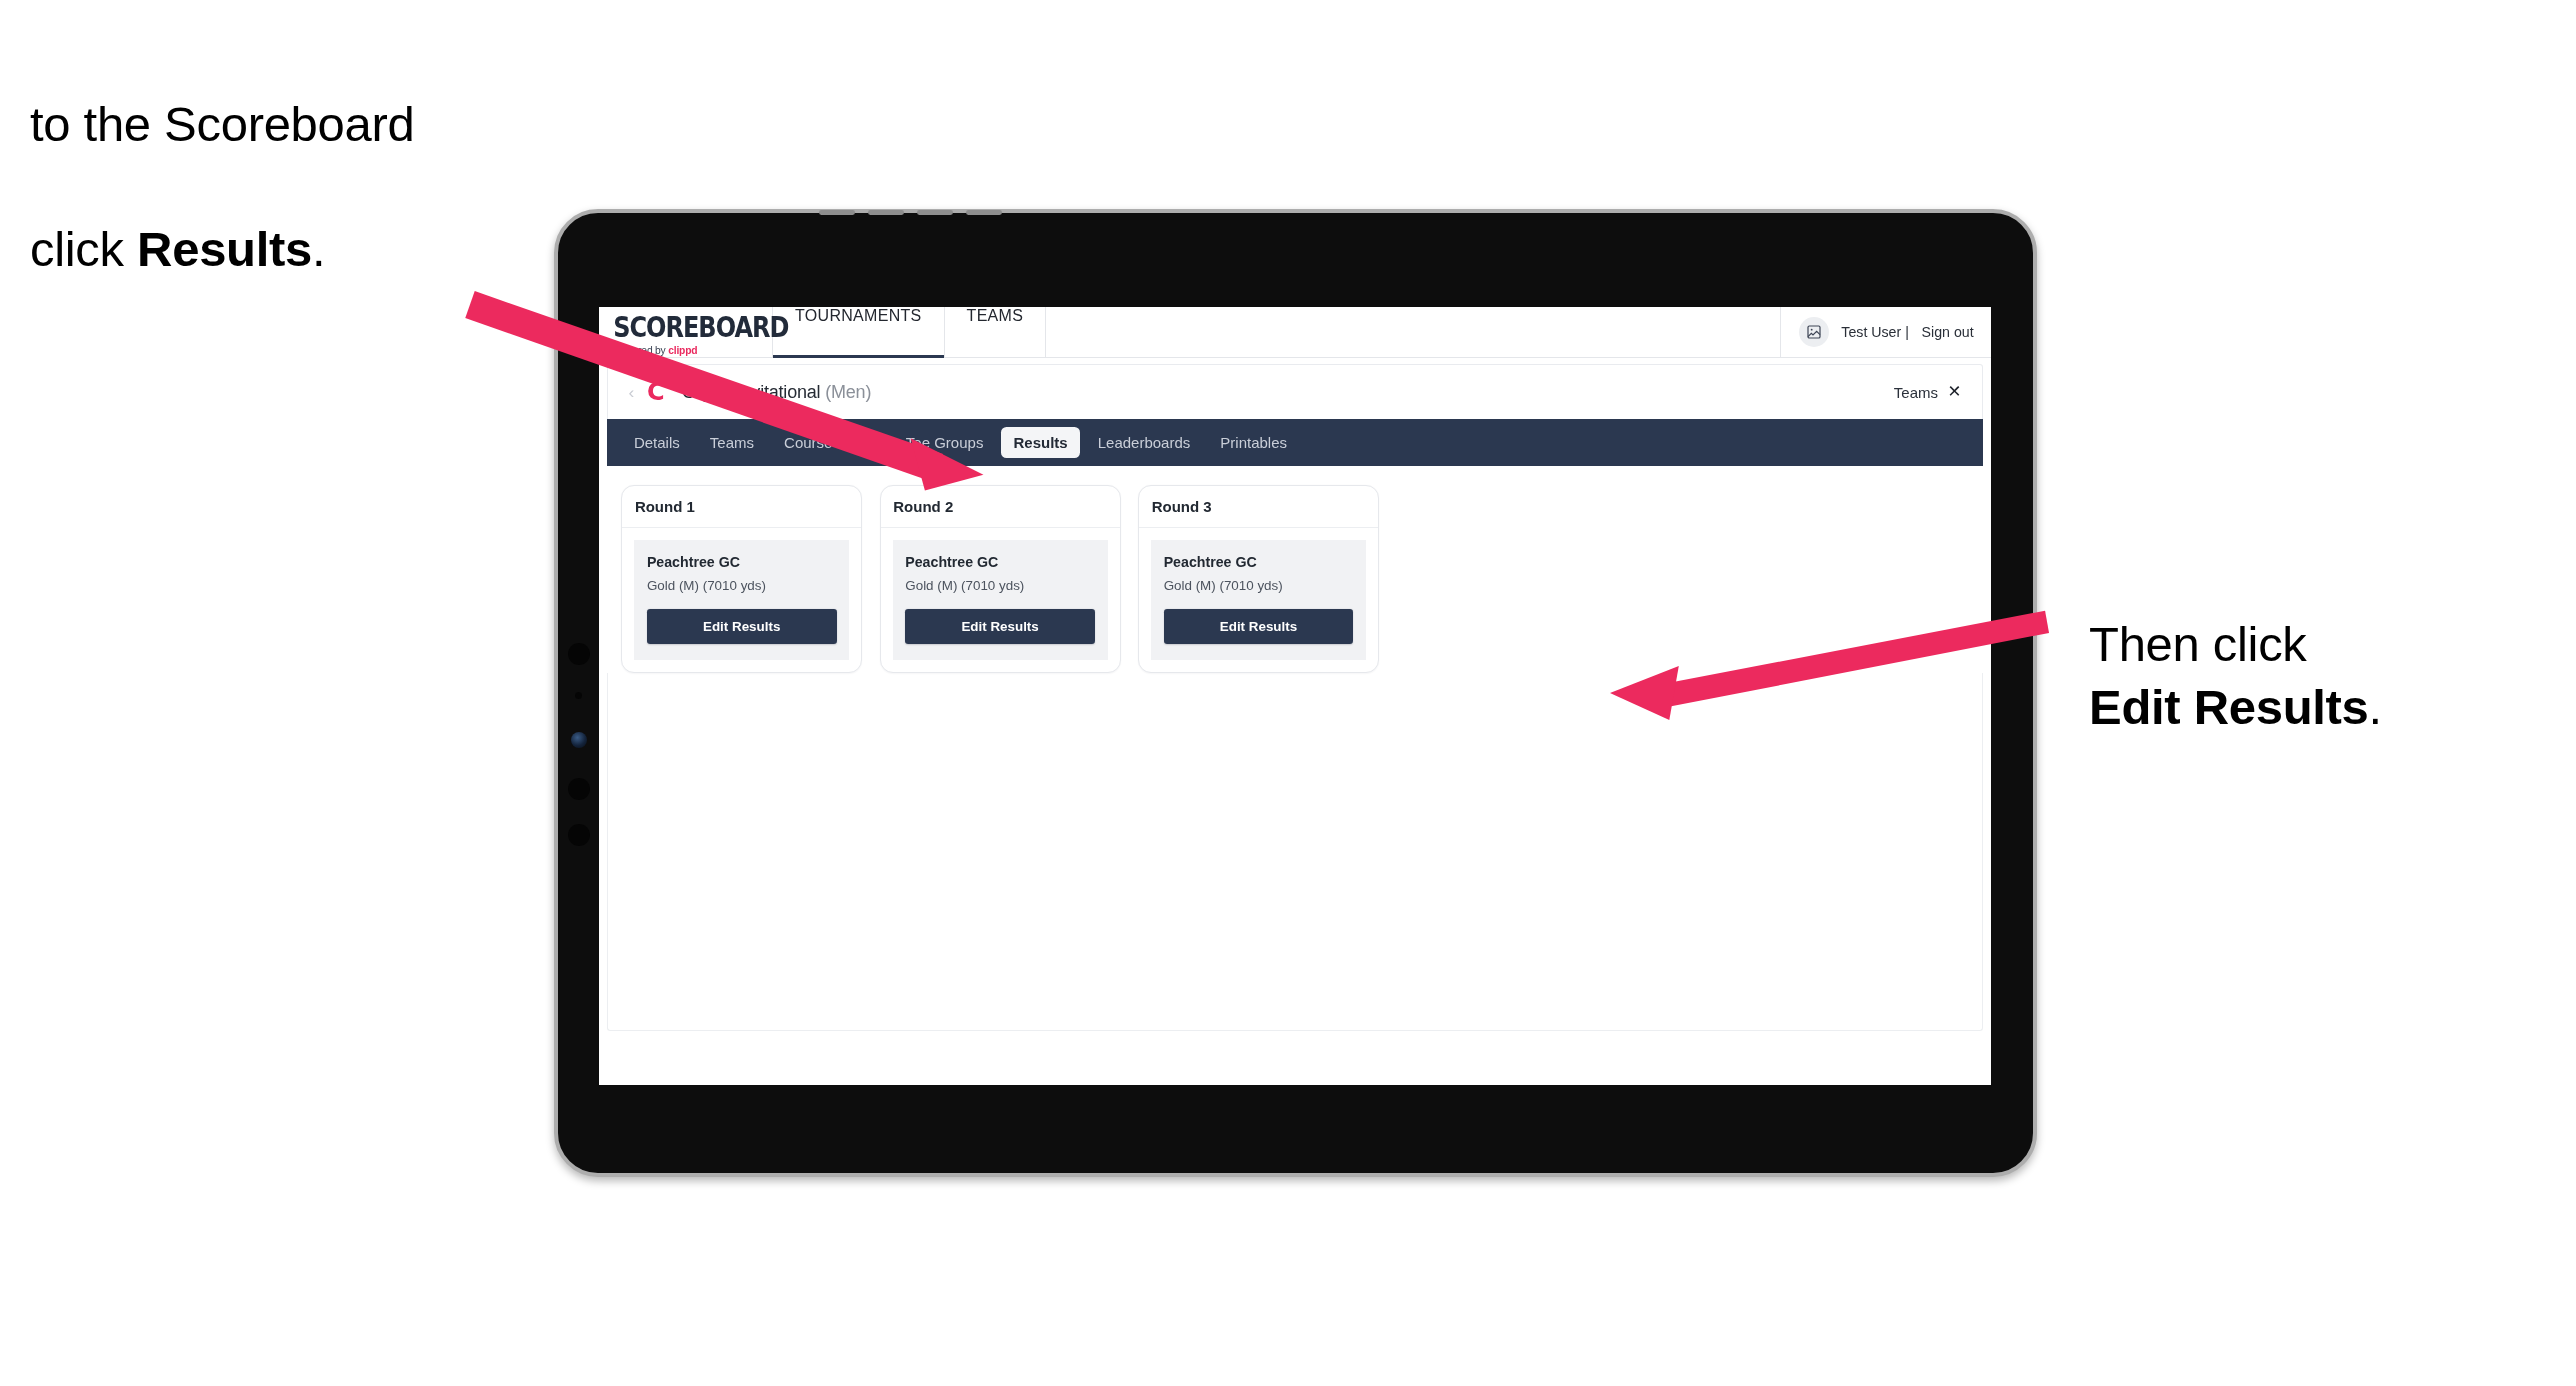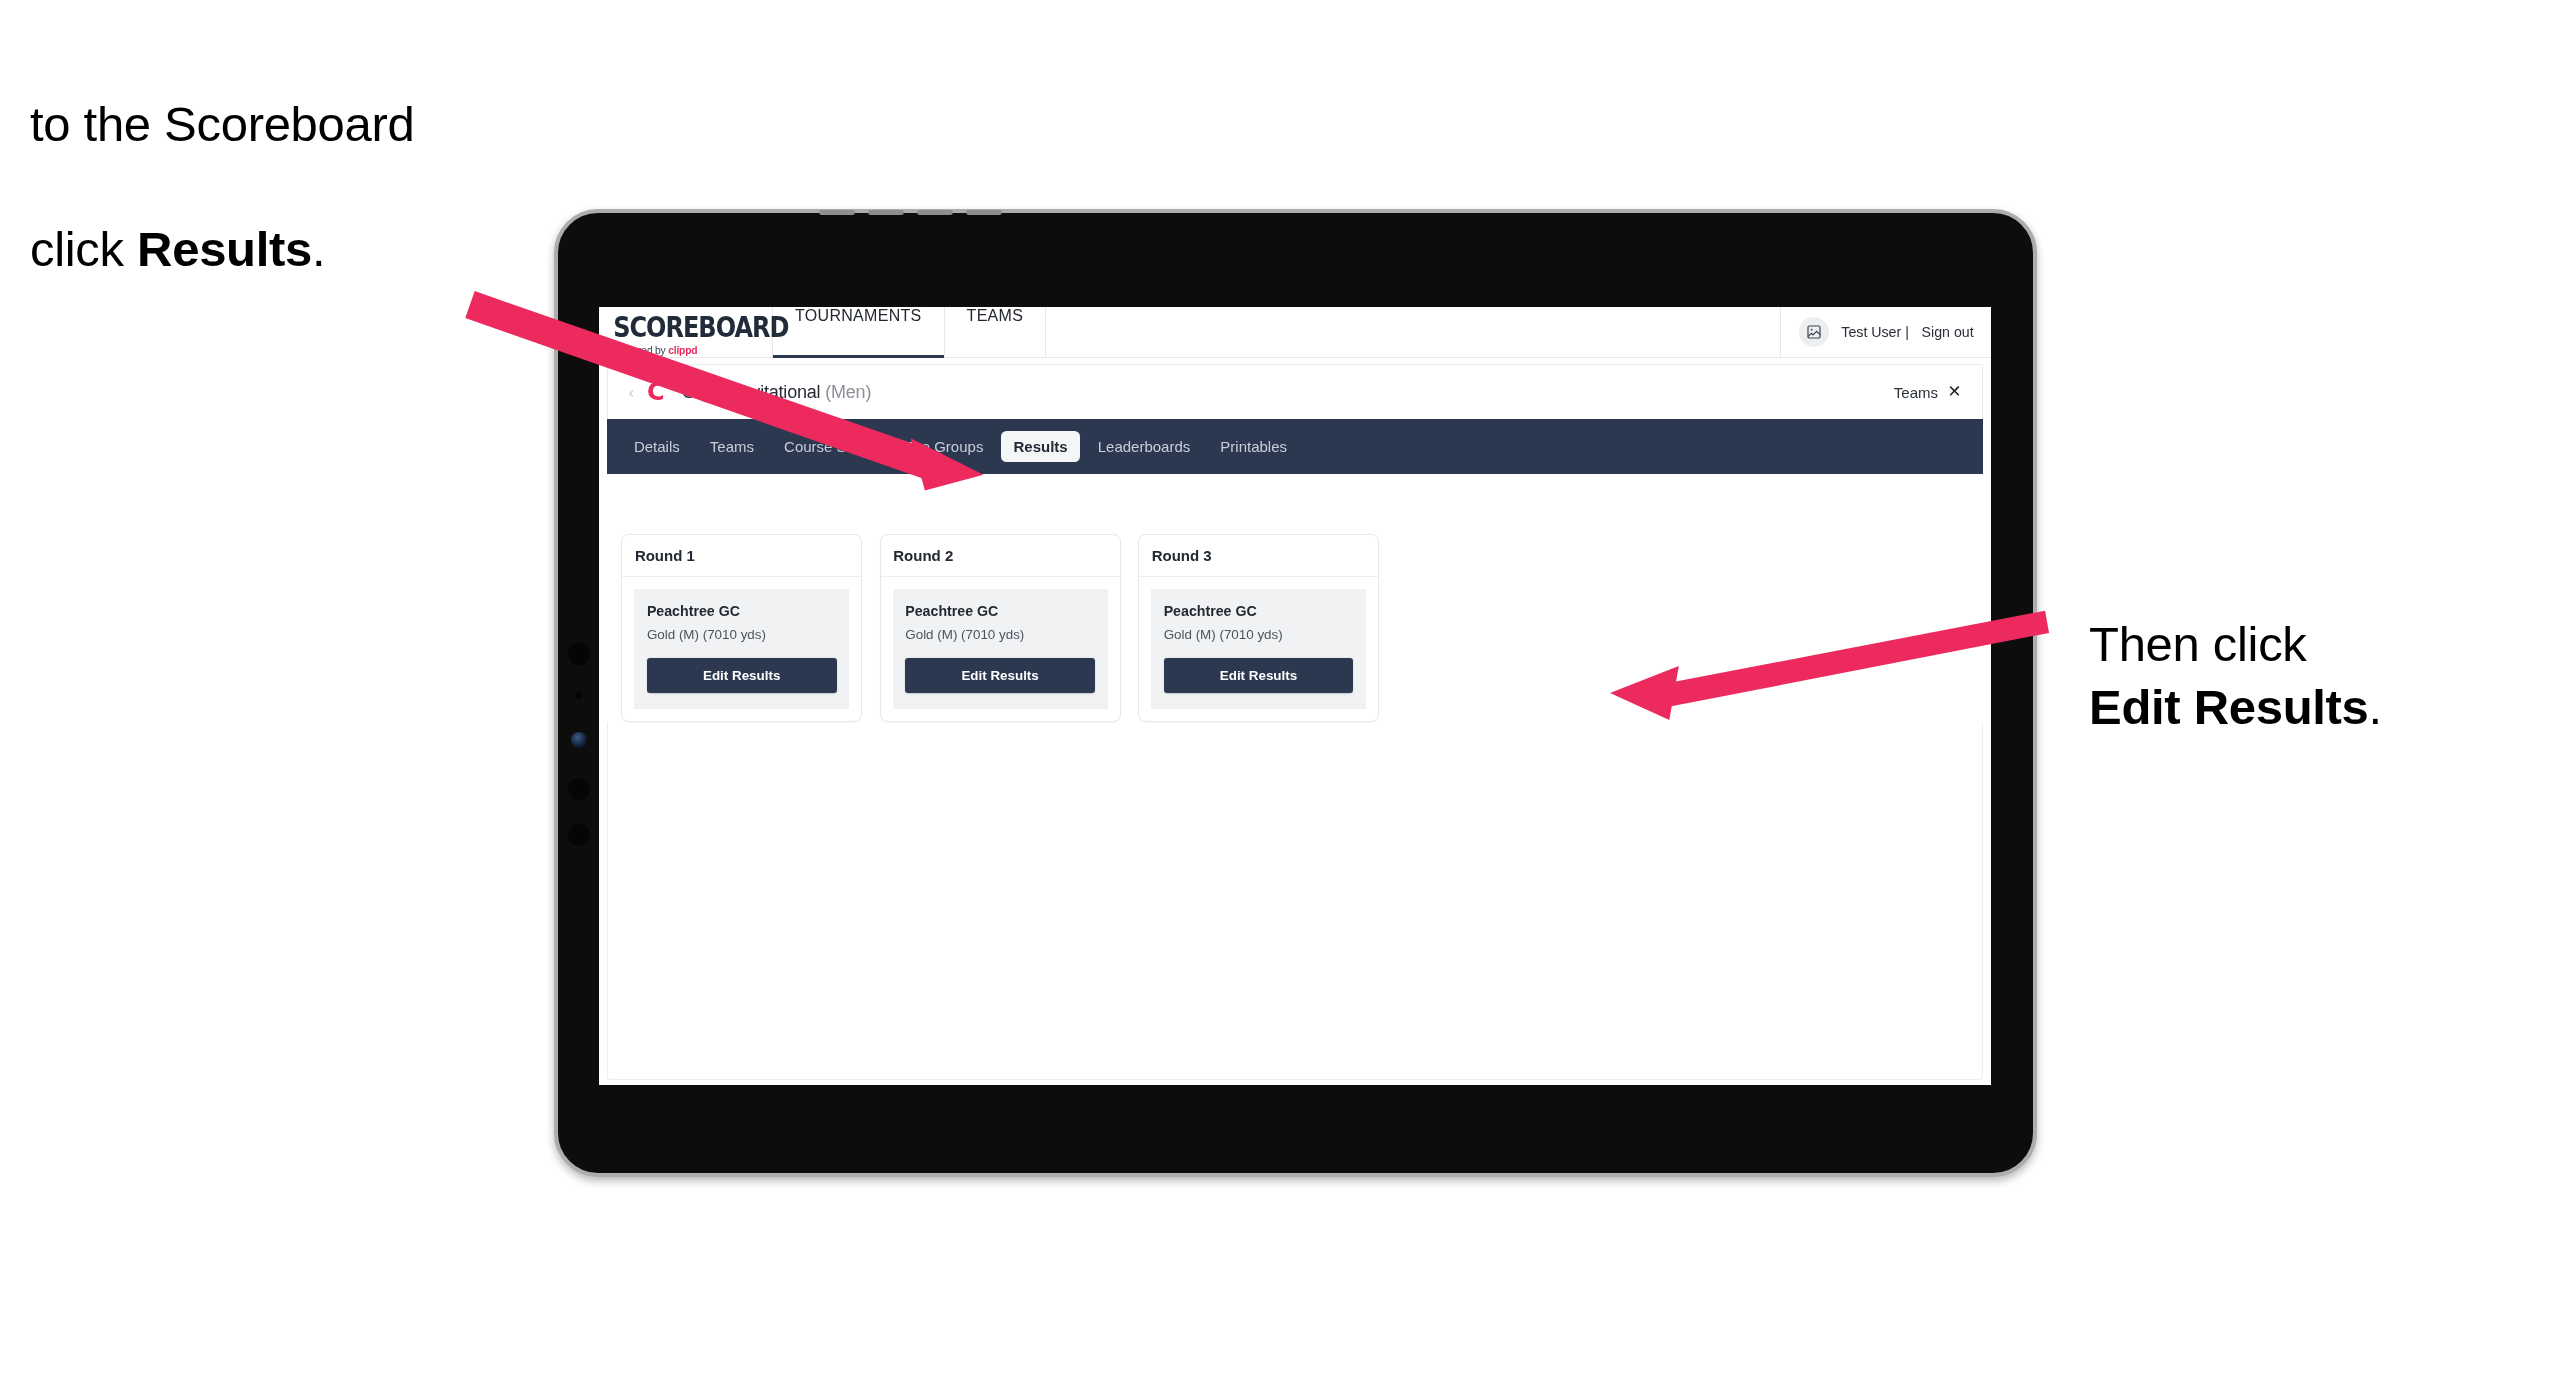--- a/index.html
+++ b/index.html
@@ -110,40 +110,39 @@
     color:#ea2a5f; font-weight:800; font-size:24px; margin-right: 17.4px; line-height:1;
   }
   #tour-title { font-size: 18px; color:#262b34; letter-spacing:-0.2px; }
   #tour-title .muted { color:#8b9099; }
   #cancel-wrap { margin-left:auto; display:flex; align-items:center; gap:9.5px; cursor:pointer; }
   #cancel-label { font-size: 15px; color:#2b313b; }
   #cancel-x { font-size: 16.6px; color:#1c2029; line-height:1; }
 
   
   #subnav {
-    height: 55px; background:#2b3850;
+    height: 47px; background:#2b3850;
     display:flex; align-items:center; gap: 4.7px;
     padding: 0 14.2px; margin: 0 8px;
   }
   .subtab {
     font-size: 15px; color:#c9ced8; padding: 7.1px 12.7px;
     border-radius: 5.5px; cursor:pointer; white-space: nowrap;
   }
   .subtab.active { background:#f4f5f7; color:#232a36; font-weight:700; }
 
   
   #cards {
     display:flex; gap: 17.4px; padding: 19px 14.2px 0 14.2px;
     margin: 0 8px;
   }
   .round-card {
     width: 241px; background:#fff;
-    border: 0.8px solid #e6e8ec; border-radius: 8px;
+    border: 0.8px solid #e6e8ec; border-radius: 13px;
     box-shadow: 0 0.8px 1.6px rgba(16,24,40,.04);
-    margin-top: 41px;
   }
   .card-head {
     padding: 12px 12.7px; border-bottom:0.8px solid #eceef1;
     font-size: 15px; color:#222932; font-weight:600;
   }
   .card-body { padding: 12px; }
   .course-panel { background:#f1f2f4; padding: 14.2px 12.7px 16px 12.7px; }
   .course-name { font-size: 14.2px; font-weight:700; color:#222932; margin-bottom: 7.1px; }
   .course-tee  { font-size: 13.4px; color:#4c535e; margin-bottom: 16px; }
   .edit-btn {

